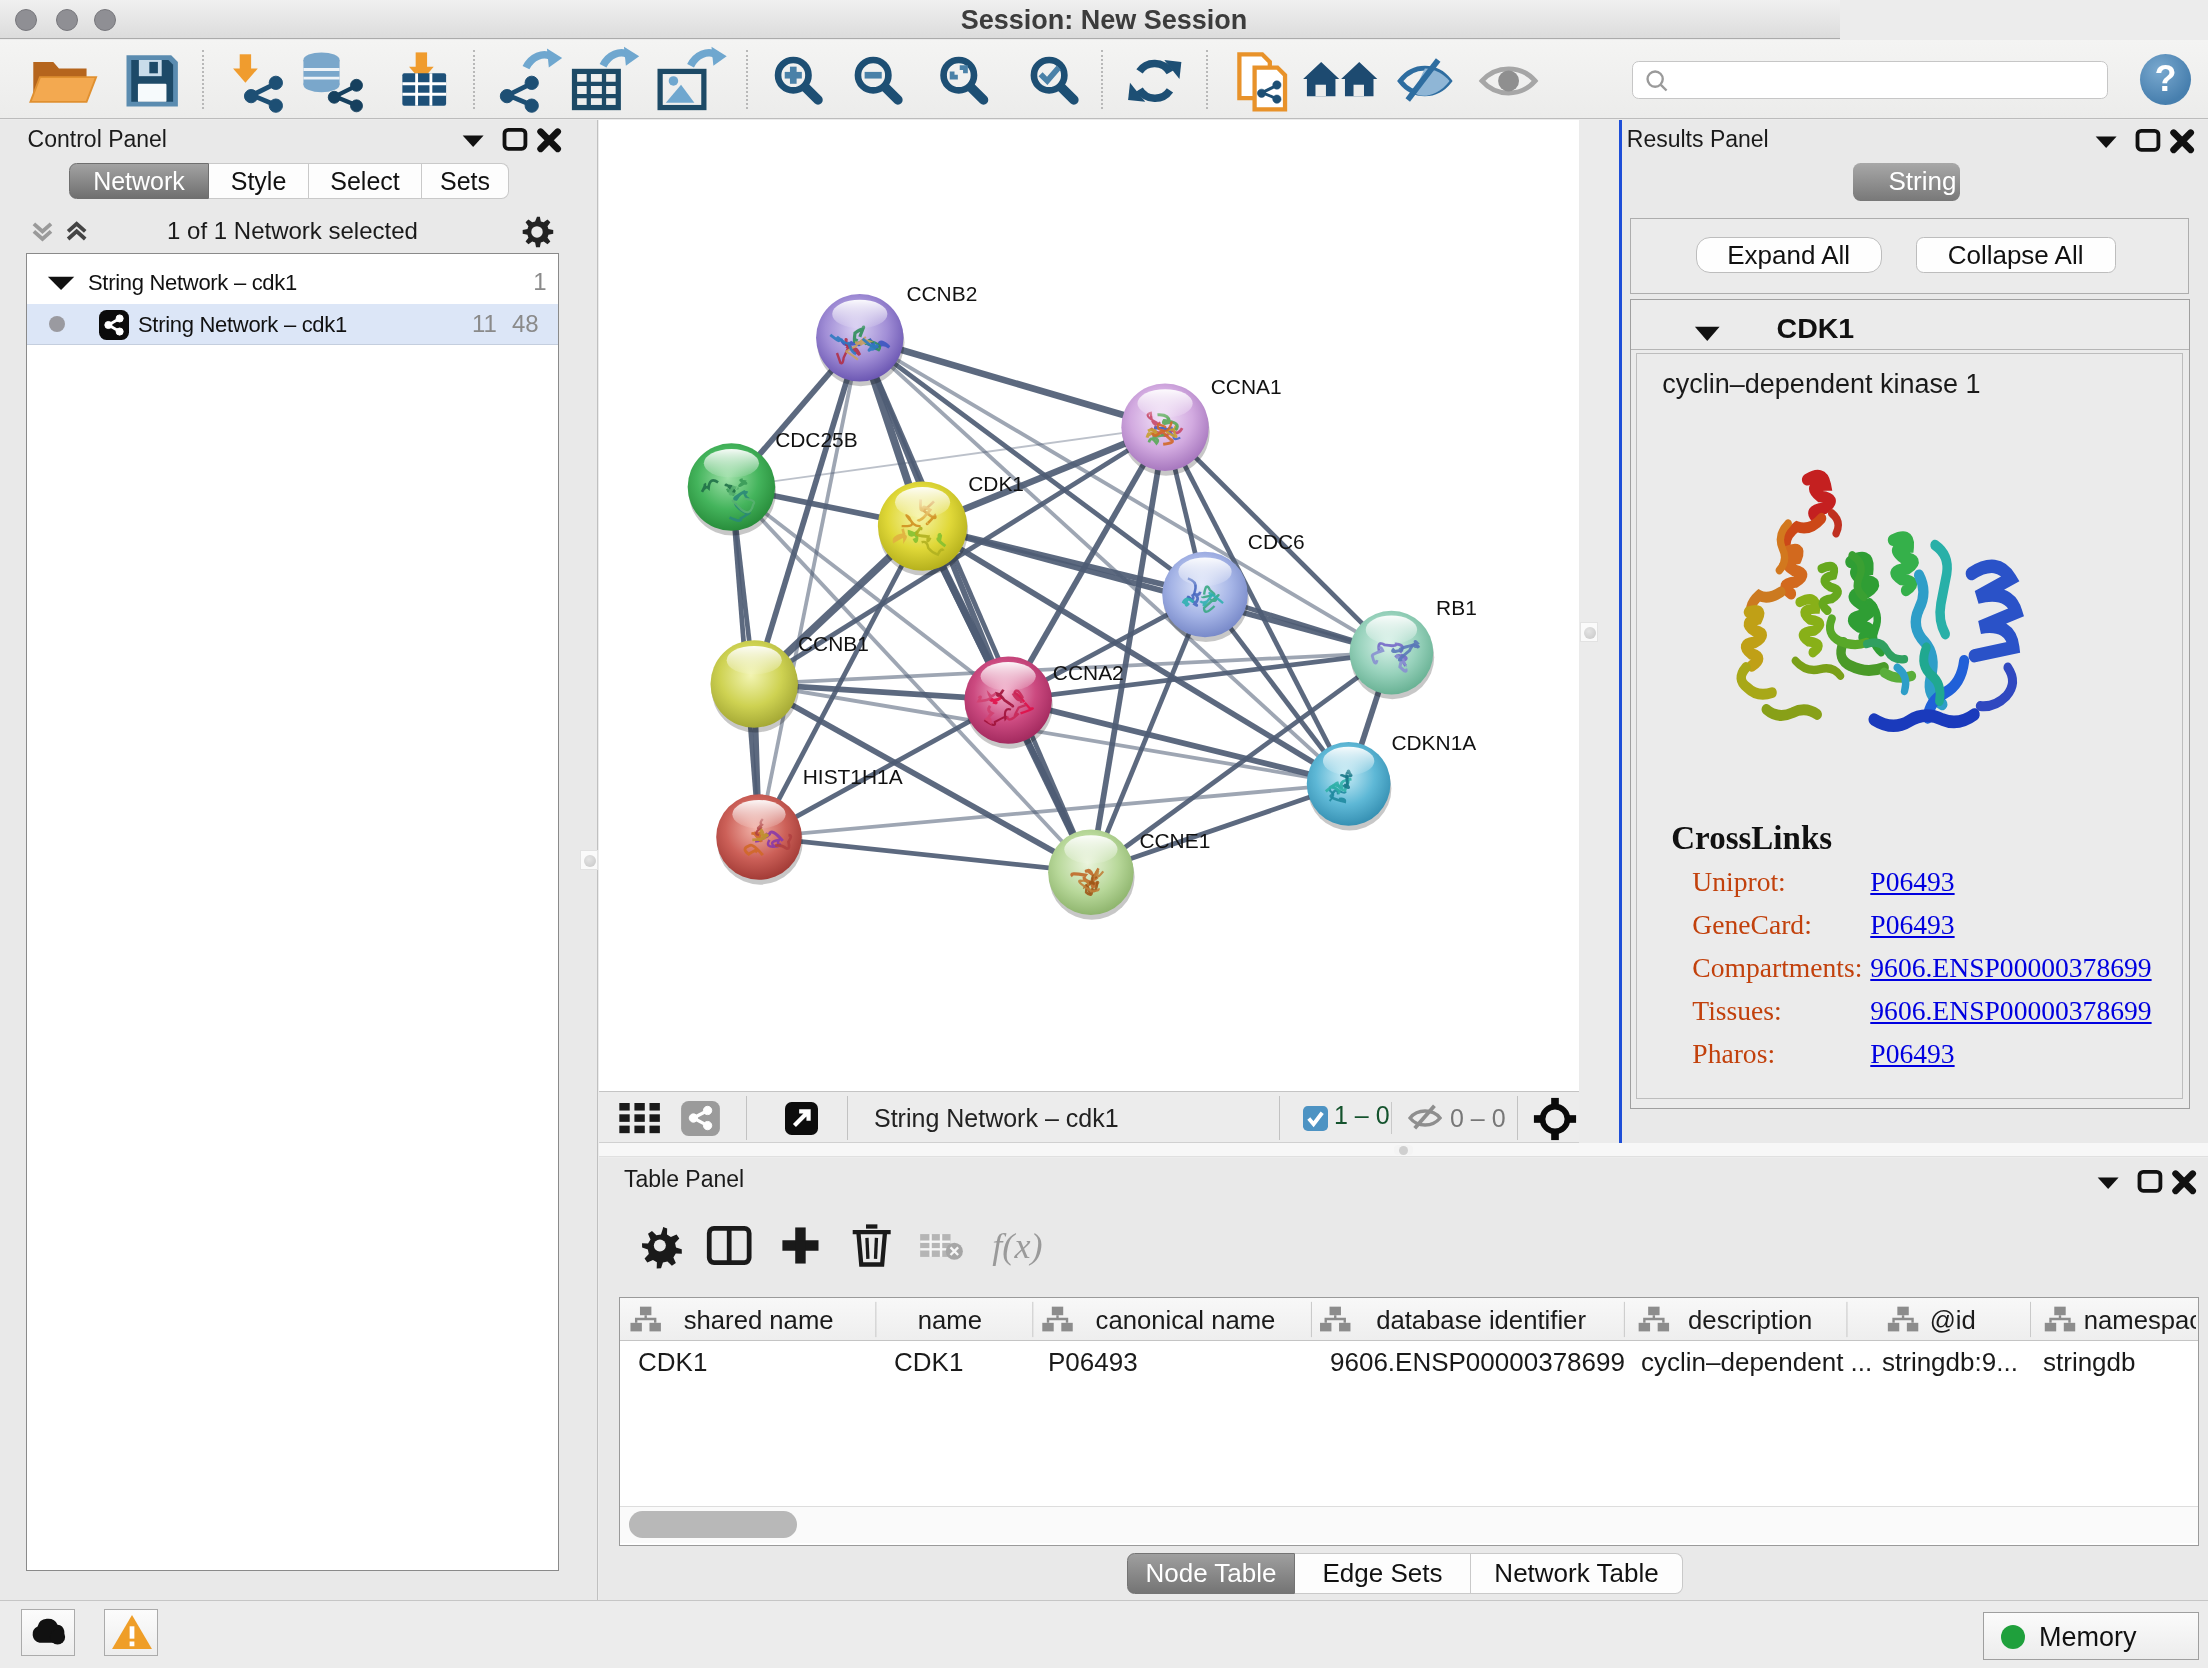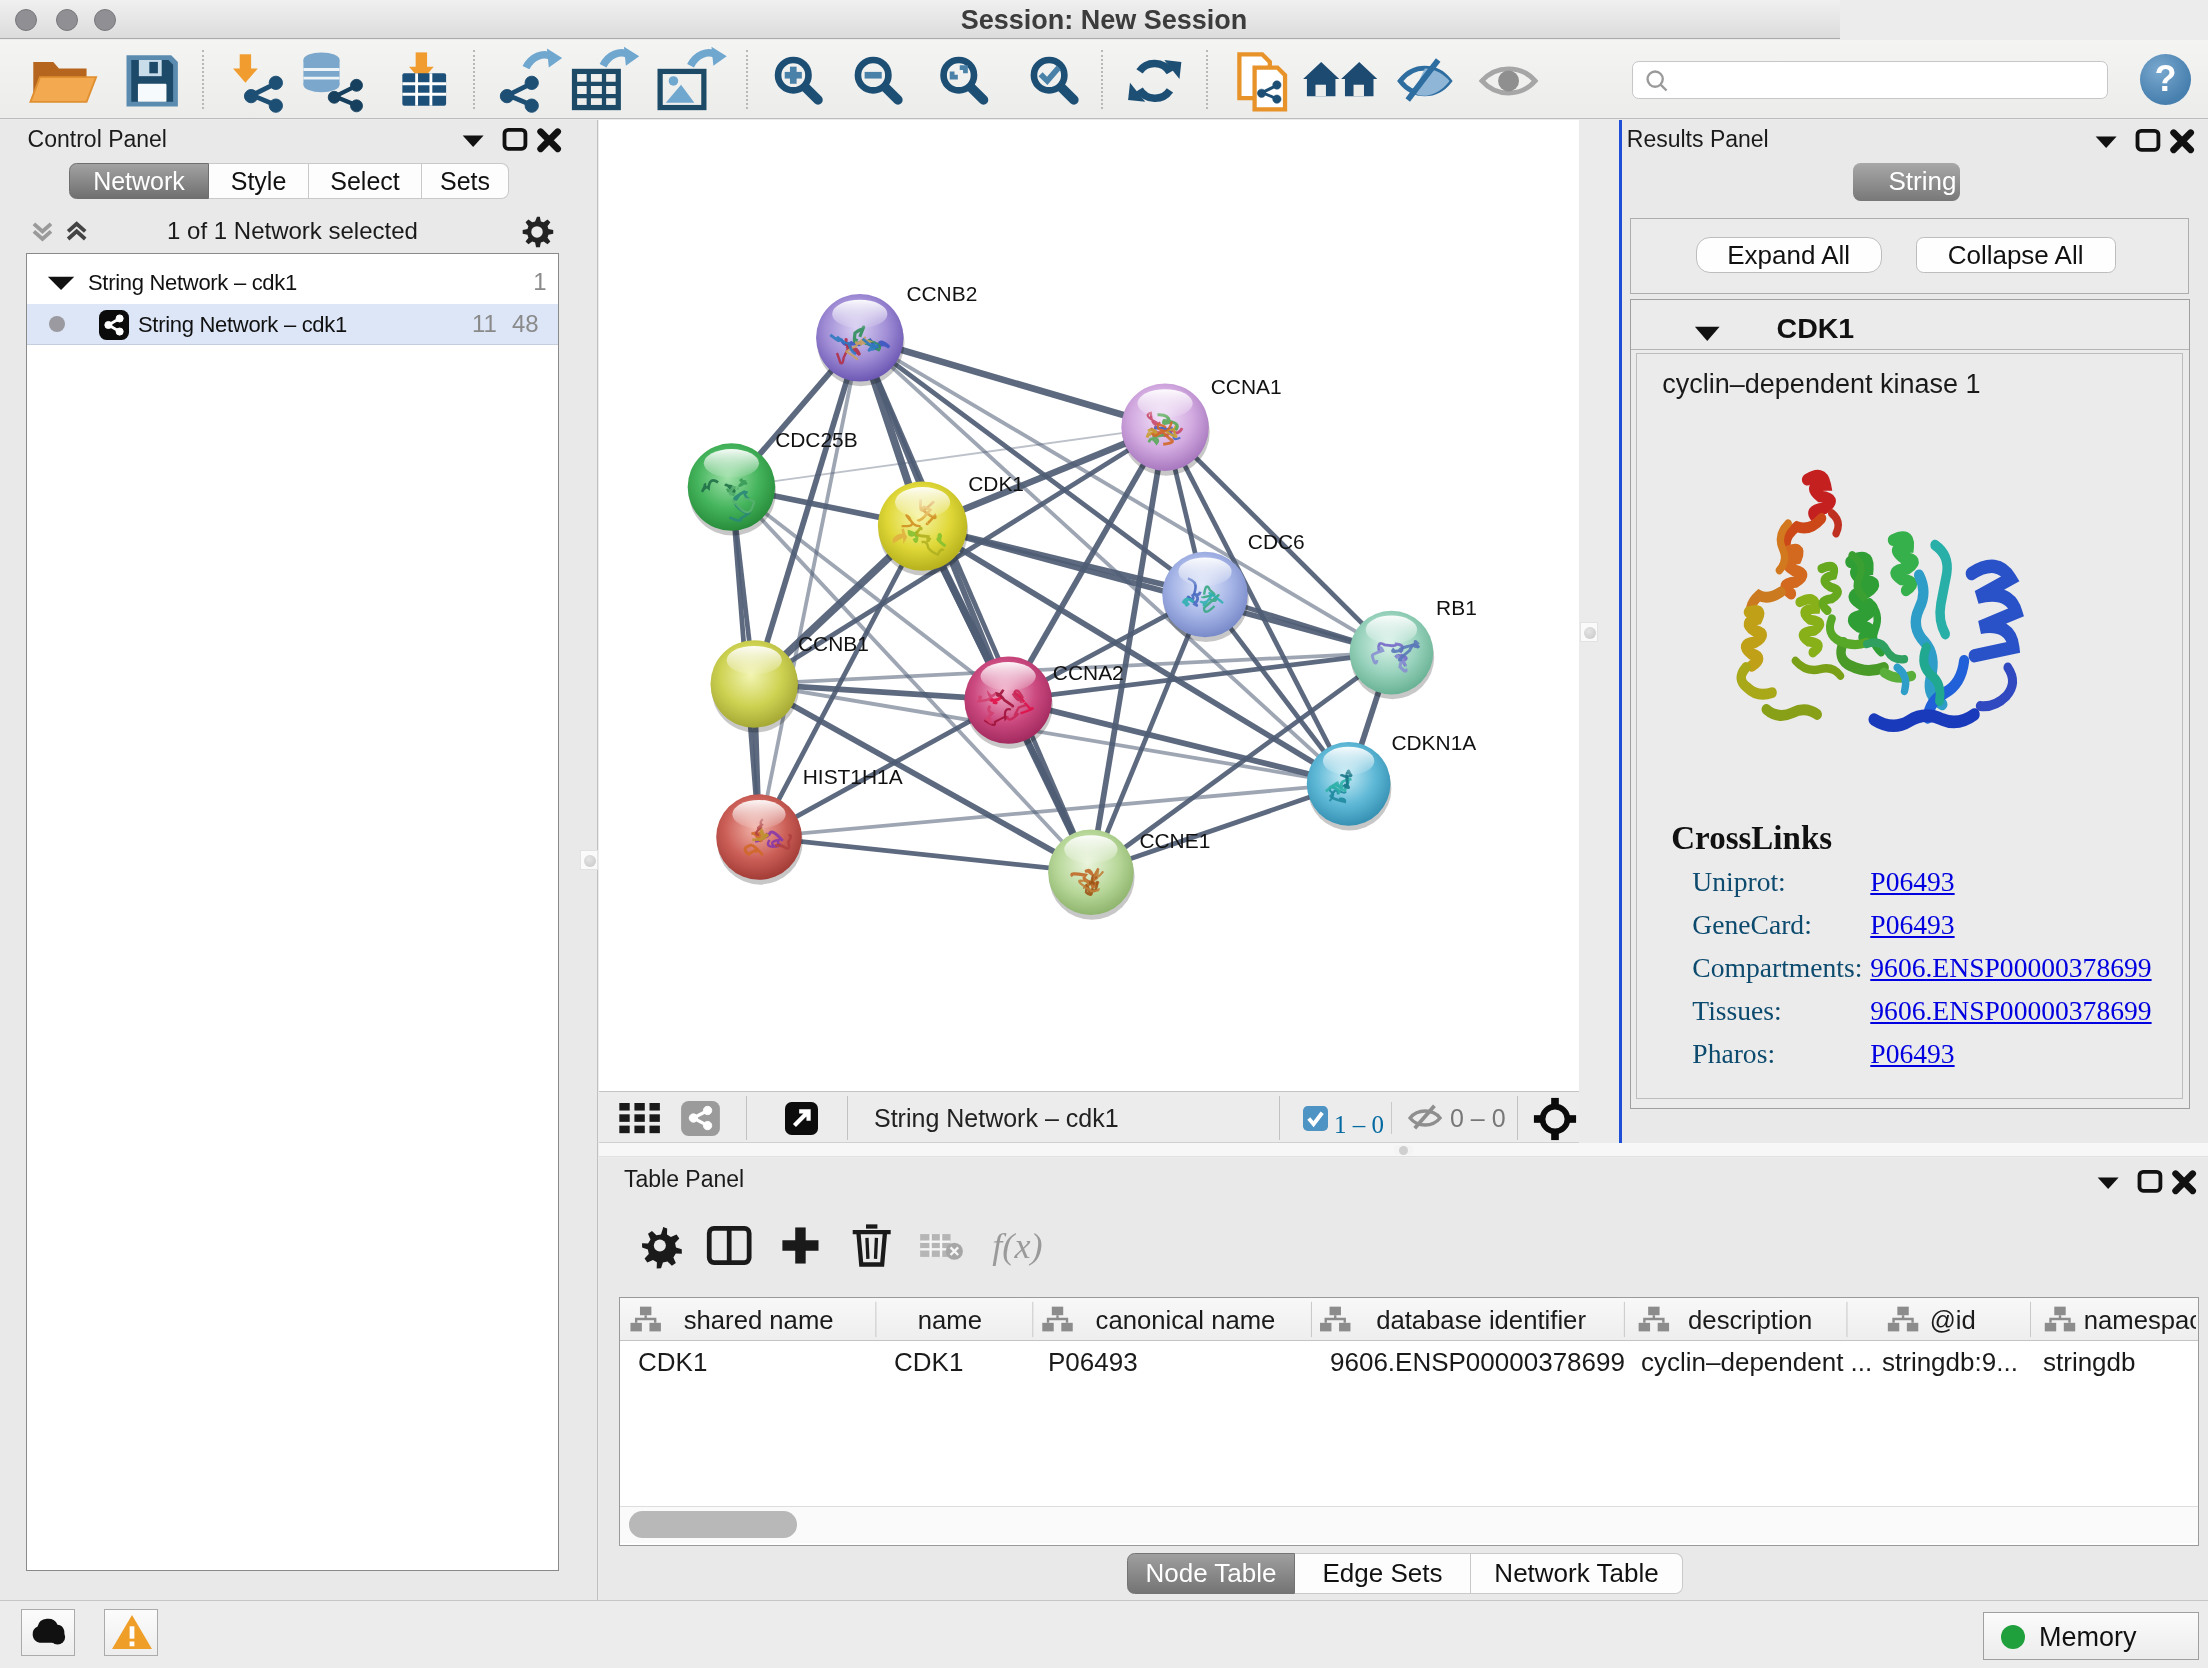--- a/index.html
+++ b/index.html
@@ -559,21 +559,21 @@
     <rect x="0" y="0" width="35" height="35" rx="7" fill="#0c0c0c"></rect>
     <path d="M10,25 L24,11 M15,10 L25,10 L25,20" stroke="#fff" stroke-width="4.5" fill="none"></path>
   </svg>
   <div style="position:absolute;left:248px;top:3.8px;height:44px;border-left:1px solid #c2c2c2;"></div>
   <div style="position:absolute;left:275px;top:12.4px;font-size:25px;color:#222;">String Network – cdk1</div>
   <div style="position:absolute;left:680px;top:3.8px;height:44px;border-left:1px solid #c2c2c2;"></div>
   <svg width="25" height="25" style="position:absolute;left:704px;top:14.3px;" viewBox="0 0 26 26">
     <rect x="0" y="0" width="26" height="26" rx="5" fill="#4d93c3"></rect>
     <path d="M6,13 L11,19 L20,7" stroke="#fff" stroke-width="4" fill="none"></path>
   </svg>
-  <div style="position:absolute;left:735px;top:19px;font-size:25px;color:#0369a1;font-family:Liberation Serif, serif;">1 – 0</div>
+  <div style="position:absolute;left:735px;top:9px;font-size:25px;color:#14532d;">1 – 0</div>
   <div style="position:absolute;left:792px;top:9.5px;height:32px;border-left:1px solid #c9c9c9;"></div>
   <svg width="40" height="30" style="position:absolute;left:807px;top:10.5px;" viewBox="0 0 42 32">
     <path d="M4,16 C12,6 28,6 36,16 C28,26 12,26 4,16 Z" fill="none" stroke="#8e8e8e" stroke-width="3.6"></path>
     <line x1="9" y1="27" x2="30" y2="3" stroke="#8e8e8e" stroke-width="4"></line>
   </svg>
   <div style="position:absolute;left:851px;top:12.4px;font-size:25px;color:#777;">0 – 0</div>
   <div style="position:absolute;left:918px;top:3.8px;height:44px;border-left:1px solid #c2c2c2;"></div>
   <svg width="46" height="46" style="position:absolute;left:933px;top:3.8px;" viewBox="0 0 48 48">
     <circle cx="24" cy="24" r="13" fill="none" stroke="#0a0a0a" stroke-width="6"></circle>
     <g stroke="#0a0a0a" stroke-width="8">
@@ -636,21 +636,21 @@
 <path d="M150,66 q-16,14 -8,30 q8,14 -4,26" stroke="#d2781e" stroke-width="10"></path>
 <path d="M210,54 q14,10 6,24" stroke="#c03020" stroke-width="10"></path>
 <path d="M196,120 q22,-8 16,8 q-22,4 -4,14 q20,4 2,14 q-22,2 -6,14" stroke="#66a81e" stroke-width="11"></path>
 <path d="M238,104 q18,10 10,26 q-8,14 6,24" stroke="#3aa032" stroke-width="10"></path>
 <path d="M160,230 q14,14 34,10 q18,-4 28,8" stroke="#7aa018" stroke-width="10"></path>
 <path d="M300,238 q16,10 10,28" stroke="#2e9ec8" stroke-width="10"></path>
 <path d="M258,210 q20,-6 28,8 q8,12 24,10" stroke="#30a060" stroke-width="10"></path>
 </g>
         </svg>
       <div class="serif" style="position:absolute;left:34px;top:466px;font-size:33px;font-weight:bold;color:#111;">CrossLinks</div>
-      <div class="serif" style="position:absolute;left:55px;top:506px;font-size:27.6px;color:#0c4a6e;line-height:43px;">
+      <div class="serif" style="position:absolute;left:55px;top:506px;font-size:27.6px;color:#c2410c;line-height:43px;">
         Uniprot:<br>GeneCard:<br>Compartments:<br>Tissues:<br>Pharos:
       </div>
       <div class="serif" style="position:absolute;left:233px;top:506px;font-size:27.6px;line-height:43px;">
         <a class="lnk">P06493</a><br><a class="lnk">P06493</a><br><a class="lnk">9606.ENSP00000378699</a><br><a class="lnk">9606.ENSP00000378699</a><br><a class="lnk">P06493</a>
       </div>
     </div>
   </div>
 </div>
 
 <div id="hsplit">

